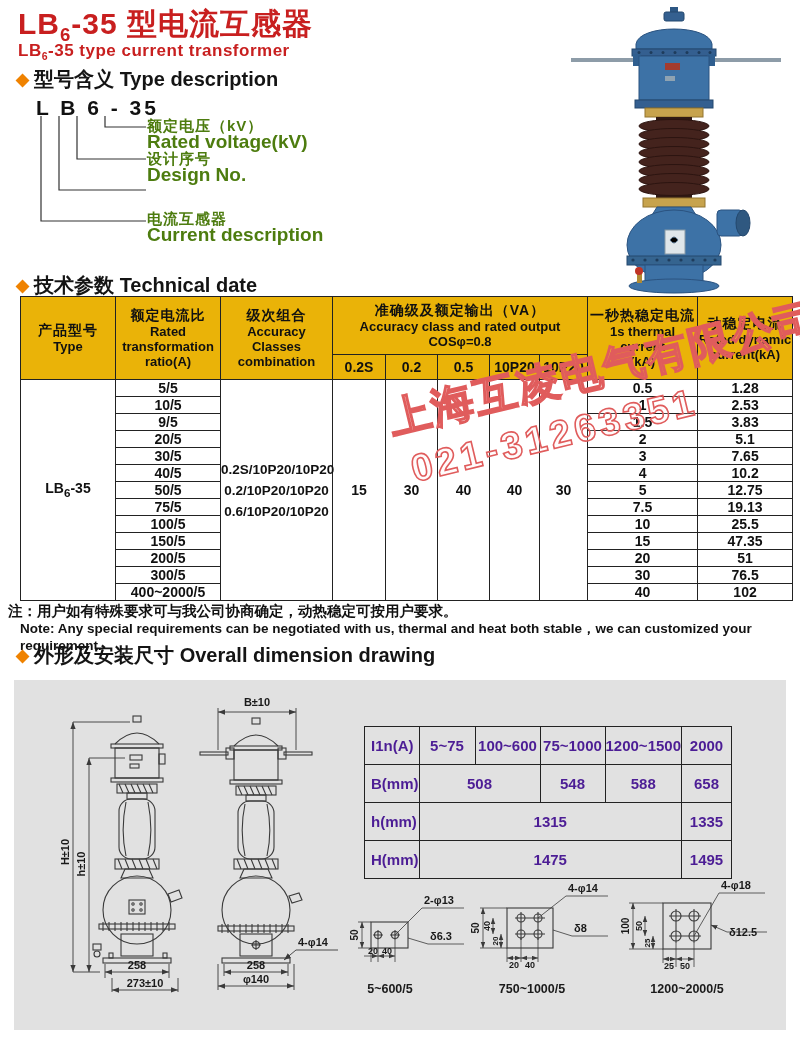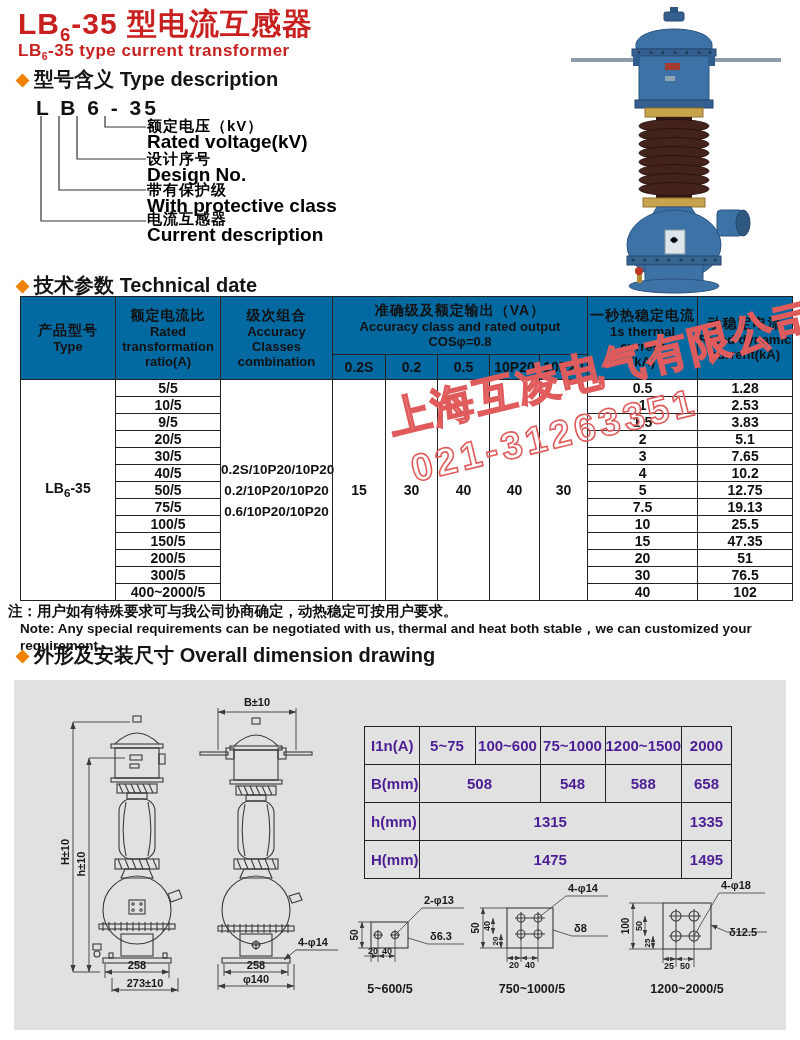--- a/index.html
+++ b/index.html
@@ -13,29 +13,29 @@
   .subtitle { position:absolute; left:18px; top:41px; font-size:17px; font-weight:bold; color:#c81f1f; letter-spacing:0.5px; }
 
   .sec-header { position:absolute; left:16px; display:flex; align-items:center; gap:5px;
                 font-size:20px; font-weight:bold; color:#141414; }
   .sec-header .diamond { color:#ef8200; font-size:17px; line-height:1; }
   #sec1 { top:66px; } #sec2 { top:272px; } #sec3 { top:642px; }
 
   
   .typecode { position:absolute; left:36px; top:96px; font-size:21px; font-weight:bold; letter-spacing:3px; color:#111; }
   .tc-svg { position:absolute; left:38px; top:114px; }
-  .tc-label { position:absolute; left:147px; font-weight:bold; color:#000000; }
+  .tc-label { position:absolute; left:147px; font-weight:bold; color:#4d7c0f; }
   .tc-label .zh { font-size:15px; line-height:16px; letter-spacing:1px; }
   .tc-label .en { font-size:19px; line-height:16px; }
   #tcl1 { top:118px; } #tcl2 { top:151px; } #tcl3 { top:182px; } #tcl4 { top:211px; }
 
   
   .tech-table { position:absolute; left:20px; top:296px; width:772px; border-collapse:collapse; table-layout:fixed; }
   .tech-table th, .tech-table td { border:1px solid #222; text-align:center; vertical-align:middle; padding:0; }
-  .tech-table th { background:#0369a1; font-weight:bold; }
+  .tech-table th { background:#eab308; font-weight:bold; }
   .tech-table .hz { font-size:14px; letter-spacing:1px; line-height:17px; }
   .tech-table .he { font-size:13px; line-height:15px; }
   .tech-table tr.hr1 { height:58px; } .tech-table tr.hr2 { height:25px; }
   .tech-table tr.hr2 th { font-size:14px; }
   .tech-table tbody tr { height:17px; }
   .tech-table tbody td { font-size:14px; font-weight:bold; line-height:1; }
   .tech-table .comb div { font-size:13.5px; font-weight:bold; line-height:21px; }
 
   
   .watermark { position:absolute; left:383px; top:393px; z-index:9; transform:rotate(-13.5deg); transform-origin:0 0;
@@ -138,24 +138,20 @@
       <path d="M3,2 V107 H108"></path>
     </g>
   </svg>
   <div class="tc-label" id="tcl1">
     <div class="zh">额定电压（kV）</div>
     <div class="en">Rated voltage(kV)</div>
   </div>
   <div class="tc-label" id="tcl2">
     <div class="zh">设计序号</div>
     <div class="en">Design No.</div>
-  </div>
-  <div class="tc-label" id="tcl3">
-    <div class="zh">带有保护级</div>
-    <div class="en">With protective class</div>
   </div>
   <div class="tc-label" id="tcl4">
     <div class="zh">电流互感器</div>
     <div class="en">Current description</div>
   </div>
 
   <div class="sec-header" id="sec2">
     <span class="diamond">◆</span>
     <span>技术参数 Technical date</span>
   </div>

